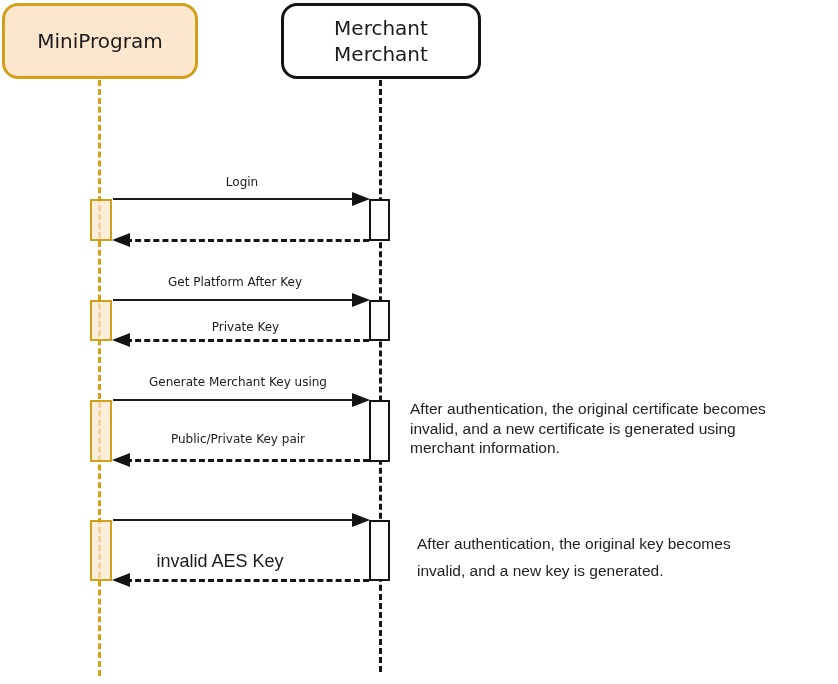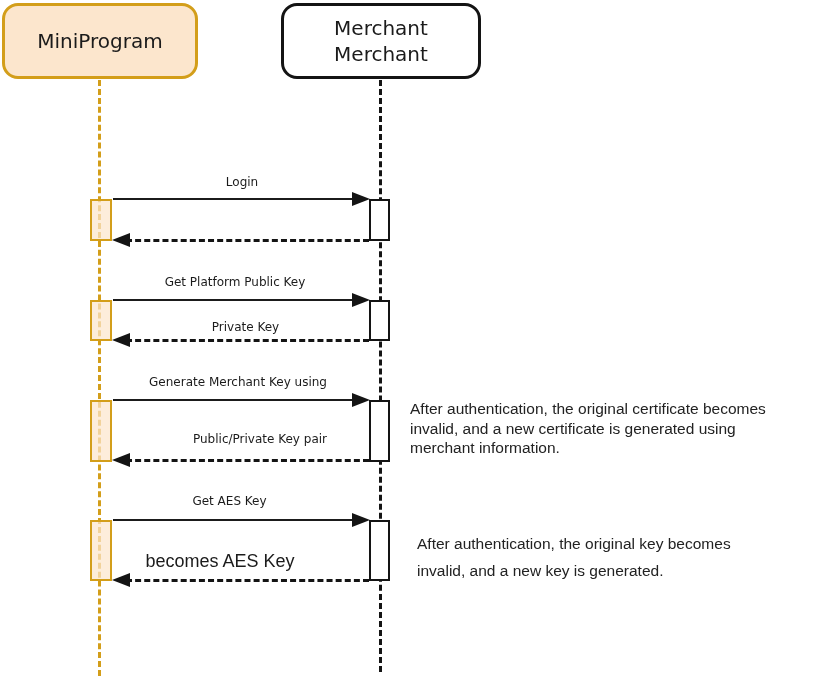--- a/index.html
+++ b/index.html
@@ -59,44 +59,43 @@
   <div class="lifeline plat"></div>
 
   <div class="lbl" style="left:119px;top:170px;width:246px;">Login</div>
   <div class="call-line" style="top:198px;"></div>
   <div class="call-head" style="top:192px;"></div>
   <div class="act dev" style="top:199px;height:38px;"></div>
   <div class="act plat" style="top:199px;height:38px;"></div>
   <div class="ret-line" style="top:239px;"></div>
   <div class="ret-head" style="top:233px;"></div>
 
-  <div class="lbl" style="left:60px;top:270px;width:350px;">Get Platform Public Key</div>
+  <div class="lbl" style="left:60px;top:270px;width:350px;">Get Platform After Key</div>
   <div class="call-line" style="top:299px;"></div>
   <div class="call-head" style="top:293px;"></div>
   <div class="act dev" style="top:300px;height:37px;"></div>
   <div class="act plat" style="top:300px;height:37px;"></div>
   <div class="lbl" style="left:122px;top:315px;width:247px;">Private Key</div>
   <div class="ret-line" style="top:339px;"></div>
   <div class="ret-head" style="top:333px;"></div>
 
   <div class="lbl" style="left:63px;top:370px;width:350px;">Generate Merchant Key using</div>
   <div class="call-line" style="top:399px;"></div>
   <div class="call-head" style="top:393px;"></div>
   <div class="act dev" style="top:400px;height:58px;"></div>
   <div class="act plat" style="top:400px;height:58px;"></div>
-  <div class="lbl" style="left:110px;top:427px;width:300px;">Public/Private Key pair</div>
+  <div class="lbl" style="left:88px;top:427px;width:300px;">Public/Private Key pair</div>
   <div class="ret-line" style="top:459px;"></div>
   <div class="ret-head" style="top:453px;"></div>
 
-  <div class="lbl" style="left:112px;top:489px;width:235px;">Get AES Key</div>
   <div class="call-line" style="top:519px;"></div>
   <div class="call-head" style="top:513px;"></div>
   <div class="act dev" style="top:520px;height:57px;"></div>
   <div class="act plat" style="top:520px;height:57px;"></div>
-  <div class="lbl arial" style="left:120px;top:549px;width:200px;">becomes AES Key</div>
+  <div class="lbl arial" style="left:120px;top:549px;width:200px;">invalid AES Key</div>
   <div class="ret-line" style="top:579px;"></div>
   <div class="ret-head" style="top:573px;"></div>
 
   <div class="note n1">
     <div>After authentication, the original certificate becomes</div>
     <div>invalid, and a new certificate is generated using</div>
     <div>merchant information.</div>
   </div>
   <div class="note n2">
     <div>After authentication, the original key becomes</div>

